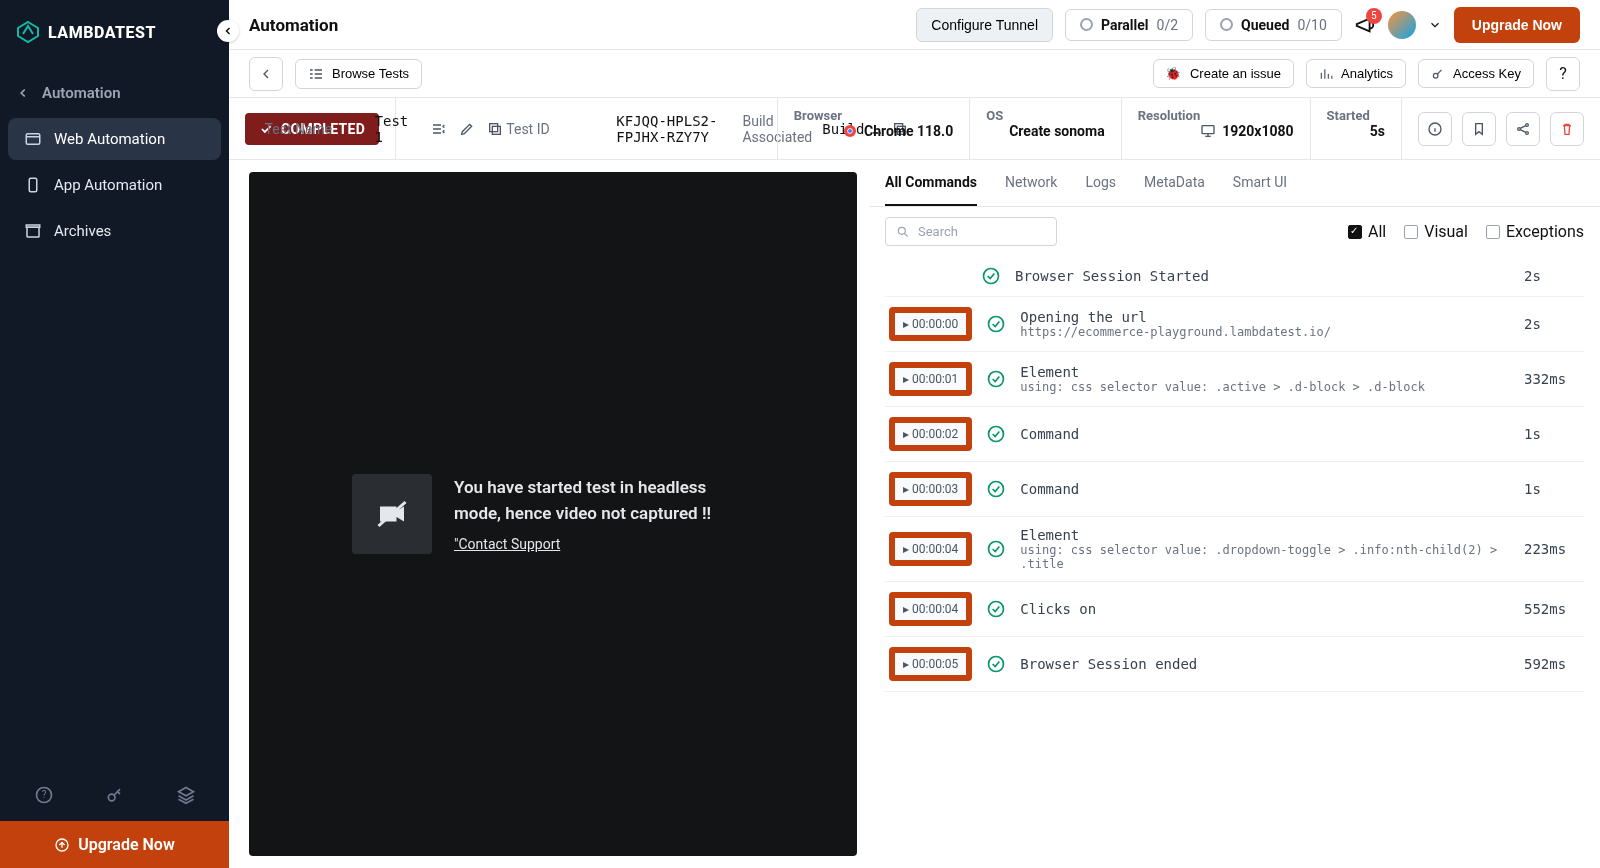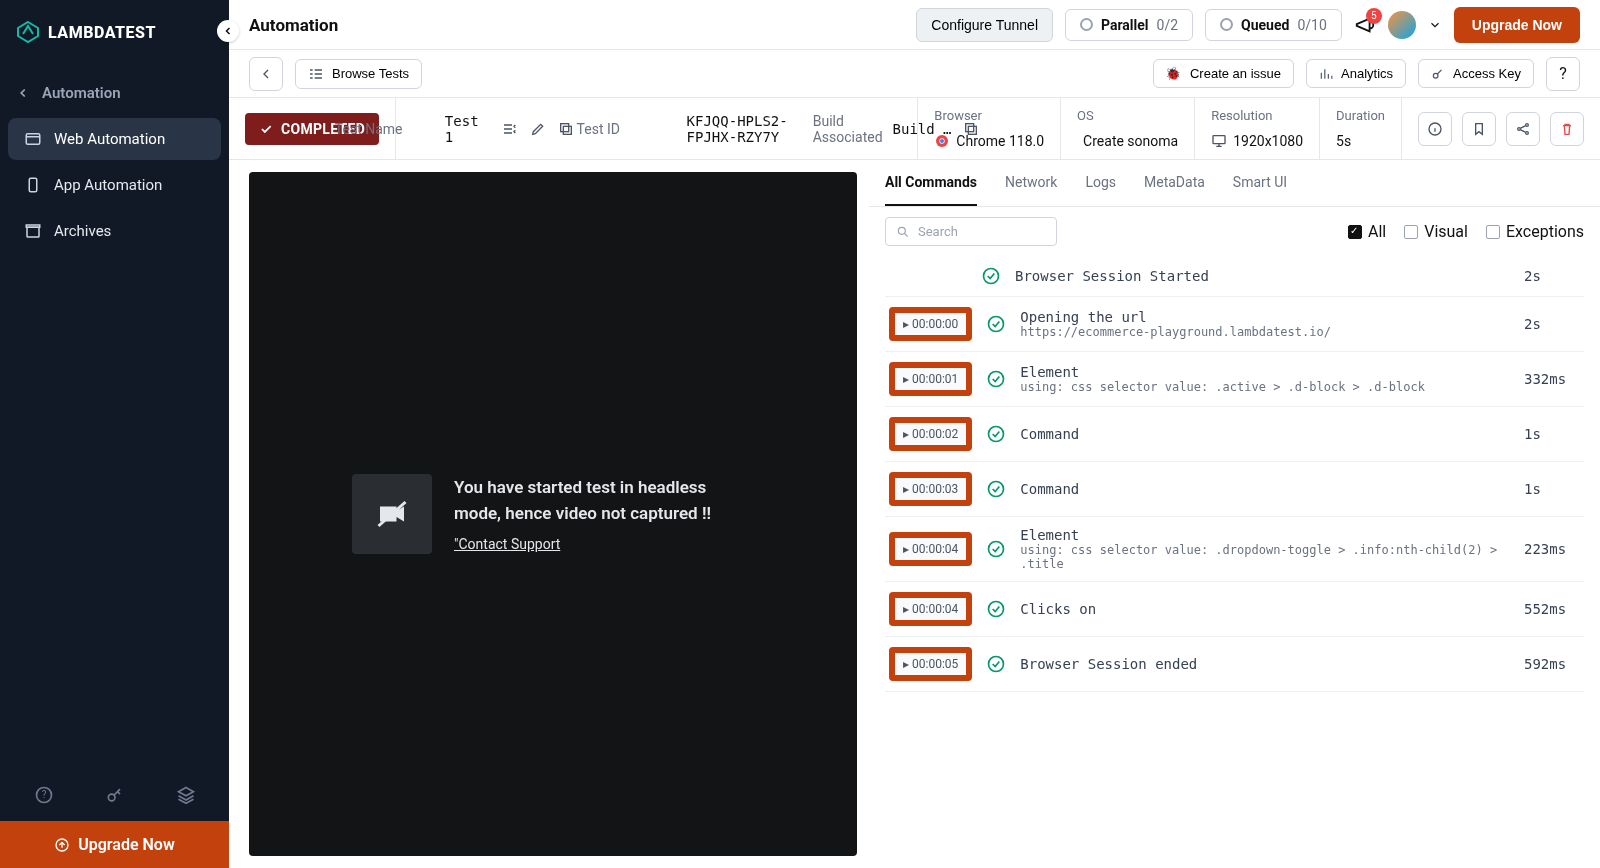--- a/index.html
+++ b/index.html
@@ -36,21 +36,21 @@
 .small-btn .bug { color:#ef4444; }
 .infobar { display:flex; border-bottom:1px solid #e5e7eb; min-height:62px; }
 .infobar .left-chip { padding:12px 16px; display:flex; align-items:center; }
 .chip-completed { background:#7f1d1d; color:#fff; padding:8px 14px; border-radius:4px; font-weight:700; display:inline-flex; align-items:center; gap:8px; font-size:14px; letter-spacing:0.3px; }
 .info-col { border-left:1px solid #e5e7eb; padding:6px 16px; display:flex; flex-direction:row; justify-content:center; }
 .info-row { display:flex; gap:10px; align-items:center; min-height:26px; }
 .info-label { color:#6b7280; font-size:14px; min-width:100px; }
 .info-val { font-family: ui-monospace, SFMono-Regular, Menlo, monospace; font-size:14px; }
 .info-icons { display:flex; gap:6px; }
 .icon-slot { width:22px; height:22px; display:flex; align-items:center; justify-content:center; cursor:pointer; color:#4b5563; }
-.info-meta { border-left:1px solid #e5e7eb; padding:10px 16px; display:flex; flex-direction:column; justify-content:space-between; min-width:120px; }
+.info-meta { border-left:1px solid #e5e7eb; padding:10px 16px; display:flex; justify-content:flex-end; min-width:120px;font-weight:bold; }
 .info-meta .lbl { color:#6b7280; font-size:13px; }
 .info-meta .val { font-size:14px; display:flex; align-items:center; gap:6px; margin-top:4px; white-space:nowrap; }
 .action-cluster { border-left:1px solid #e5e7eb; padding:10px 16px; display:flex; align-items:center; gap:10px; }
 .body-area { flex:1; display:flex; min-height:0; }
 .video-pane { width: 640px; padding: 12px 12px 12px 20px; }
 .video-box { background:#121416; height:100%; border-radius:4px; display:flex; align-items:center; justify-content:center; }
 .video-msg { display:flex; align-items:center; gap:22px; padding:20px; }
 .cam-tile { width:80px; height:80px; background:#2a2e33; display:flex; align-items:center; justify-content:center; border-radius:4px; }
 .video-text { color:#e5e7eb; max-width:300px; }
 .video-text h3 { font-weight:600; font-size:17px; line-height:1.5; }
@@ -283,21 +283,21 @@
         <span class="lbl">Resolution</span>
         <span class="val">
             <svg width="16" height="16" viewBox="0 0 24 24">
               <rect x="3" y="4" width="18" height="12" rx="1" fill="none" stroke="#4b5563" stroke-width="2"></rect>
               <path d="M8 20h8M12 16v4" stroke="#4b5563" stroke-width="2"></path>
             </svg>
             <span>1920x1080</span>
           </span>
       </div>
       <div class="info-meta" style="min-width:80px;">
-        <span class="lbl">Duration</span>
+        <span class="lbl">Started</span>
         <span class="val">5s</span>
       </div>
       <div class="action-cluster">
         <div class="q-btn">
             <svg width="16" height="16" viewBox="0 0 24 24">
               <circle cx="12" cy="12" r="9" fill="none" stroke="#4b5563" stroke-width="2"></circle>
               <path d="M12 8v0M12 11v5" stroke="#4b5563" stroke-width="2"></path>
             </svg>
           </div>
         <div class="q-btn">

